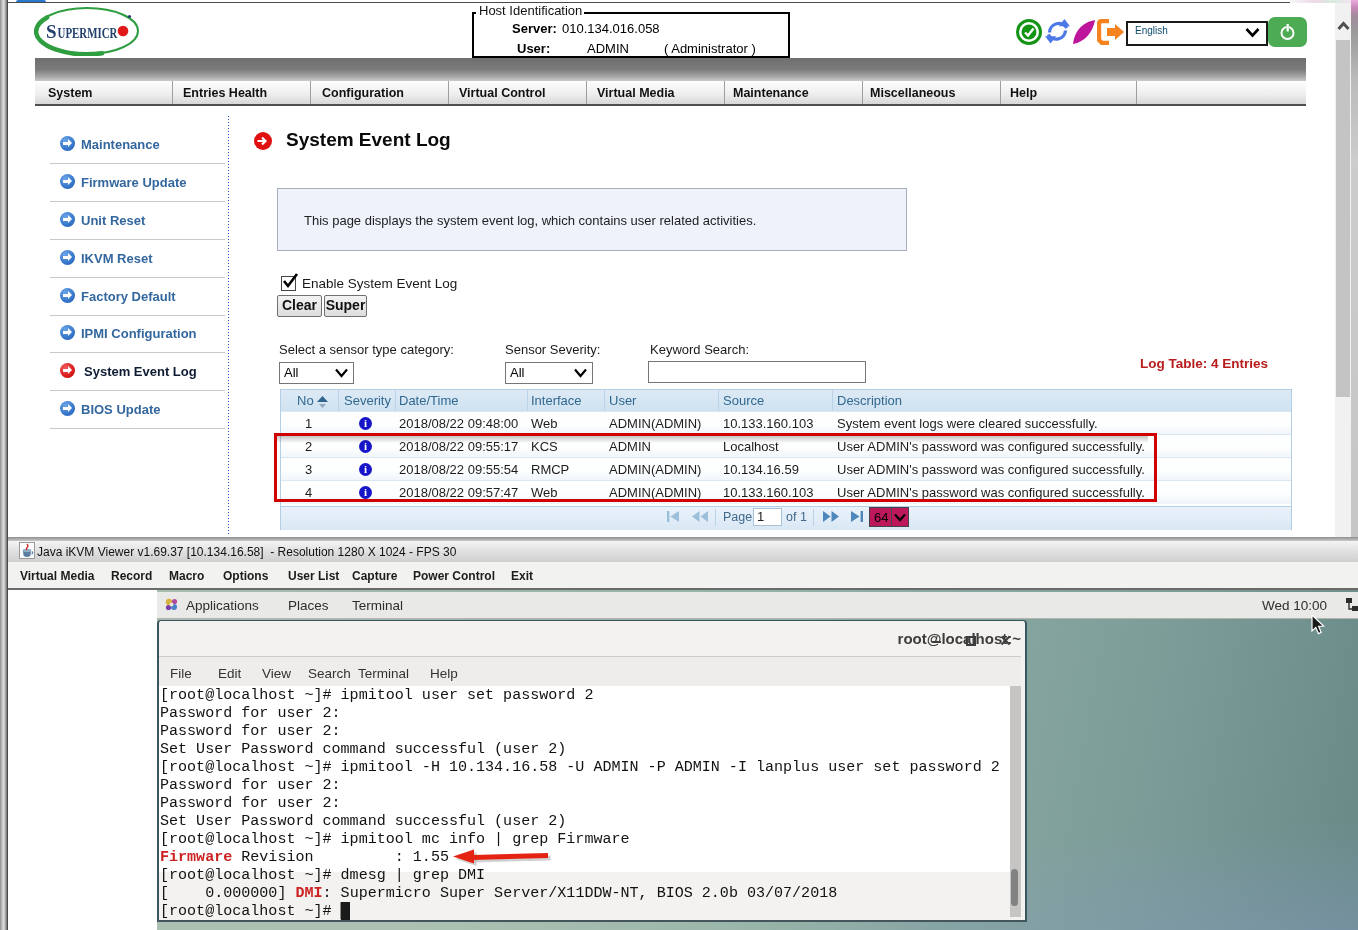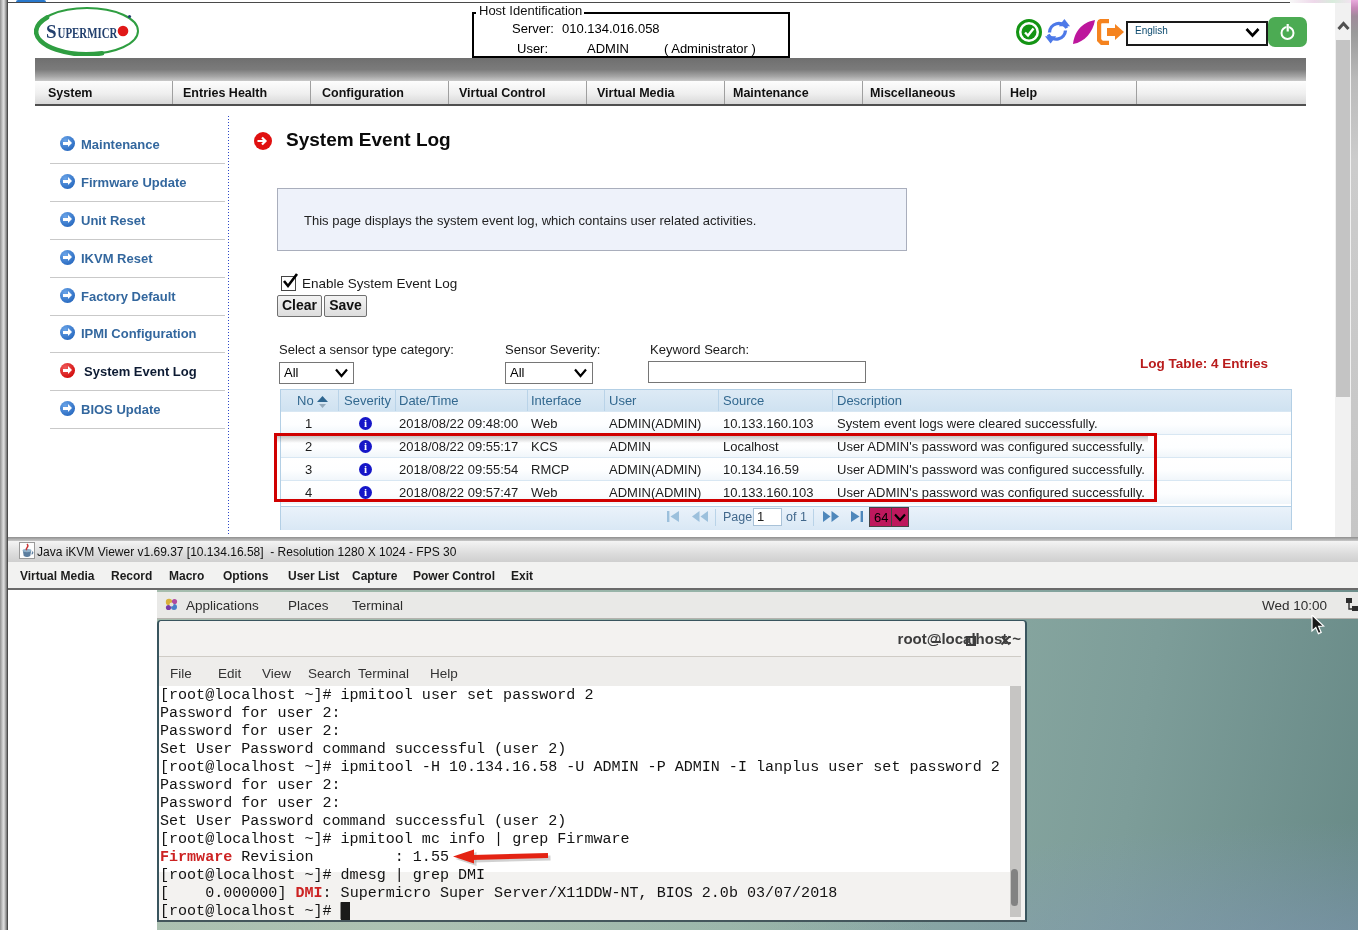--- a/index.html
+++ b/index.html
@@ -15,21 +15,21 @@
 #rightstrip{left:1351px;top:0;width:7px;height:537px;
  background:linear-gradient(180deg,#e9aadd 0%,#c788b8 1.5%,#a08b9b 3%,#9a9a9a 6%,#bbbbbb 15%,#cccccc 30%,#c6c6c6 100%)}
 
 #sbar{left:1335px;top:3px;width:16px;height:534px;background:#f1f1f1}
 #sbthumb{left:1336px;top:40px;width:14px;height:357px;background:#c4c4c4}
 
 #hostbox{left:472px;top:12px;width:314px;height:42px;border:2px solid #000}
 #hostboxtop{left:476px;top:12px;width:107px;height:2px;background:#fff}
 #hostlabel{left:477px;top:3px;font-size:13px;color:#111;background:#fff;padding:0 2px}
 .hb{font-size:13px;color:#000}
-.hbb{font-weight:normal}
+.hbb{font-weight:bold}
 
 #engsel{left:1126px;top:21px;width:138px;height:21px;border:2px solid #1a1a1a;background:#fff}
 #engsel span{position:absolute;left:7px;top:2px;font-size:10px;color:#0c4a6e}
 #pwrbtn{left:1268px;top:17px;width:39px;height:30px;background:#4cab53;border-radius:7px}
 
 #graybar{left:35px;top:58px;width:1271px;height:23px;
  background:linear-gradient(180deg,#6f6f6f 0%,#7b7b7b 50%,#a5a5a5 80%,#c9c9c9 100%)}
 #navbar{left:35px;top:81px;width:1271px;height:23px;background:linear-gradient(180deg,#fdfdfd 0%,#efefef 55%,#d8d8d8 100%);border-bottom:2px solid #4f4f4f}
 .navsep{position:absolute;top:0;width:1px;height:23px;background:#9f9f9f}
 .navitem{position:absolute;top:4.5px;font-size:12.5px;font-weight:bold;color:#111}
@@ -224,21 +224,21 @@
 <div class="abs" id="pagetitle">System Event Log</div>
 <div class="abs" id="infobox">
     <span>This page displays the system event log, which contains user related activities.</span>
   </div>
 <div class="abs" style="left:281px;top:276px;width:13px;height:13px;border:1px solid #444;background:#fff"></div>
 <svg class="abs" style="left:282px;top:271px" width="17" height="18" viewBox="0 0 17 18">
  <path d="M2 10 L6 15 L15 3" fill="none" stroke="#000" stroke-width="2.6"></path>
   </svg>
 <div class="abs" id="enlabel">Enable System Event Log</div>
 <div class="btn" style="left:277px;top:295px;width:43px;height:19px;padding-top:1px">Clear</div>
-<div class="btn" style="left:324px;top:295px;width:41px;height:19px;padding-top:1px">Save</div>
+<div class="btn" style="left:324px;top:295px;width:41px;height:19px;padding-top:1px">Super</div>
 
 <div class="flabel" style="left:279px;top:342px">Select a sensor type category:</div>
 <div class="flabel" style="left:505px;top:342px">Sensor Severity:</div>
 <div class="flabel" style="left:650px;top:342px">Keyword Search:</div>
 <div class="wsel" style="left:279px;top:362px;width:73px">
     <span>All</span>
  <svg style="position:absolute;right:5px;top:5px" width="13" height="10" viewBox="0 0 13 10">
  <path d="M1 1.5 L6.5 8 L12 1.5" fill="none" stroke="#000" stroke-width="2.2"></path>
     </svg>
   </div>

